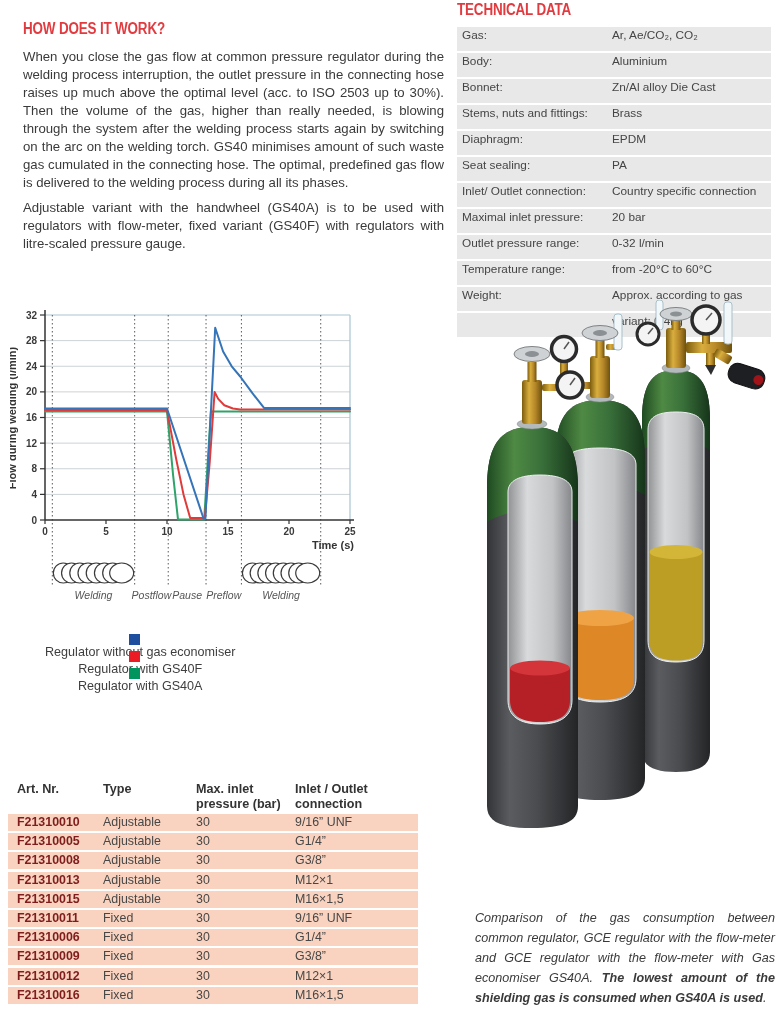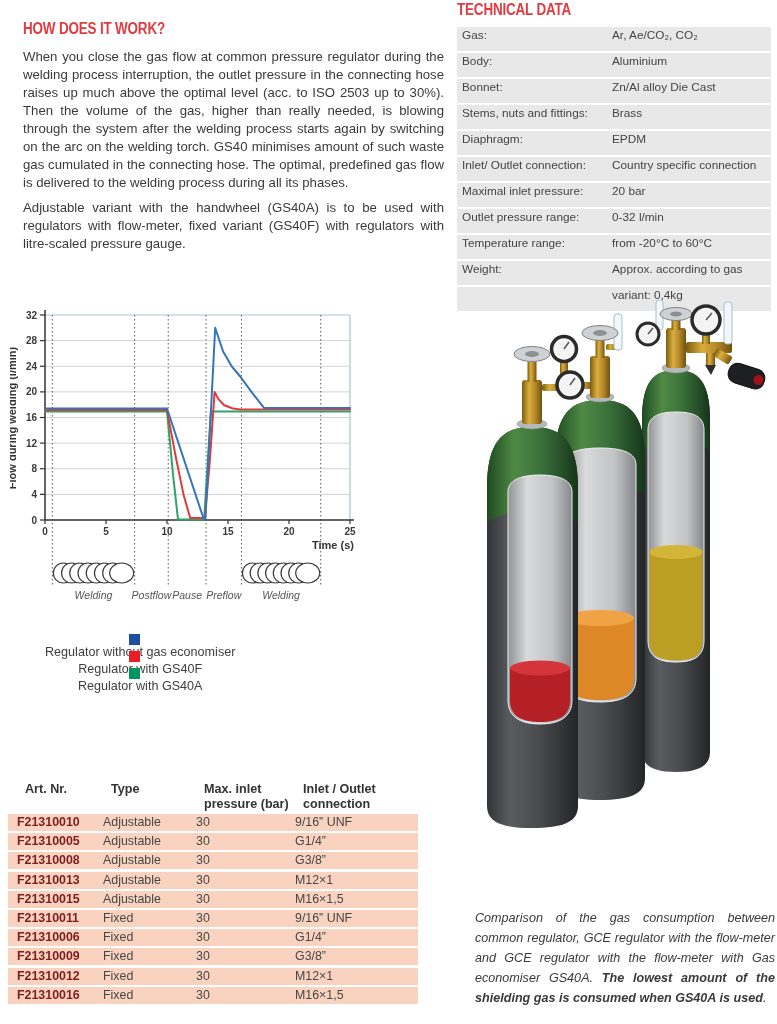--- a/index.html
+++ b/index.html
@@ -27,21 +27,21 @@
   #principle { position:absolute; left:23px; top:272px; }
   
   #chart { position:absolute; left:10px; top:296px; }
   #cyl   { position:absolute; left:460px; top:300px; }
   svg text { font-family:"Liberation Sans","DejaVu Sans",sans-serif; }
   
   #legend { position:absolute; left:45px; top:634px; }
   .leg-item { display:flex; align-items:center; height:17px; font-size:12.6px; color:#3e3e3e;flex-direction:column; }
   .leg-swatch { width:11px; height:11px; margin-right:11px; flex:none; }
   
-  #ptable-head { position:absolute; left:16px; top:782px; width:410px; box-sizing:border-box;
+  #ptable-head { position:absolute; left:8px; top:782px; width:410px; box-sizing:border-box;
     display:grid; grid-template-columns:86px 93px 99px 122px; padding-left:9px;
     font-weight:bold; font-size:12.6px; line-height:15px; color:#333; }
   #ptable-rows { position:absolute; left:8px; top:814px; width:410px; }
   .prow { display:grid; grid-template-columns:86px 93px 99px 122px; padding-left:9px; box-sizing:border-box;
     height:17px; line-height:17px; margin-bottom:2.2px; background:var(--pinkrow,#f9d3bf);
     font-size:12.4px; color:#474747; }
   .prow .c0 { font-weight:bold; color:#7f1d1d; }
   
   #caption { position:absolute; left:475px; top:908px; width:300px; margin:0;
     font-size:12.6px; line-height:20px; font-style:italic; color:#3a3a3a; text-align:justify; }
@@ -75,20 +75,24 @@
           <span class="lbl">Bonnet:</span>
           <span class="val">Zn/Al alloy Die Cast</span>
         </div>
         <div class="tech-row">
           <span class="lbl">Stems, nuts and fittings:</span>
           <span class="val">Brass</span>
         </div>
         <div class="tech-row">
           <span class="lbl">Diaphragm:</span>
           <span class="val">EPDM</span>
+        </div>
+        <div class="tech-row">
+          <span class="lbl">Seat sealing:</span>
+          <span class="val">PA</span>
         </div>
         <div class="tech-row">
           <span class="lbl">Inlet/ Outlet connection:</span>
           <span class="val">Country specific connection</span>
         </div>
         <div class="tech-row">
           <span class="lbl">Maximal inlet pressure:</span>
           <span class="val">20 bar</span>
         </div>
         <div class="tech-row">

